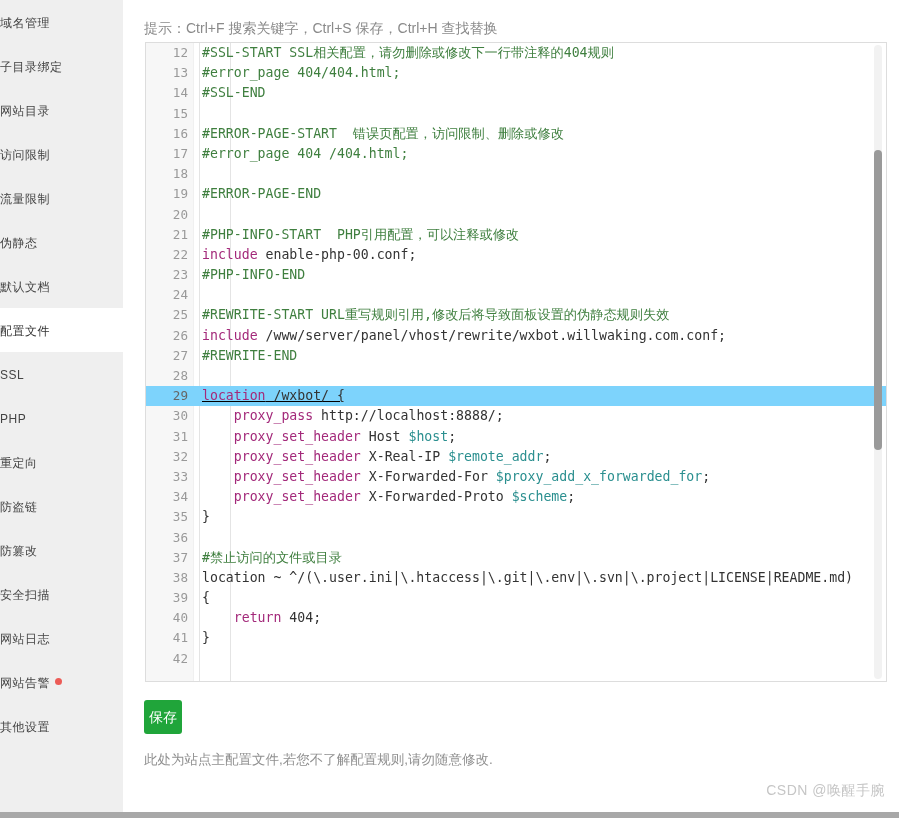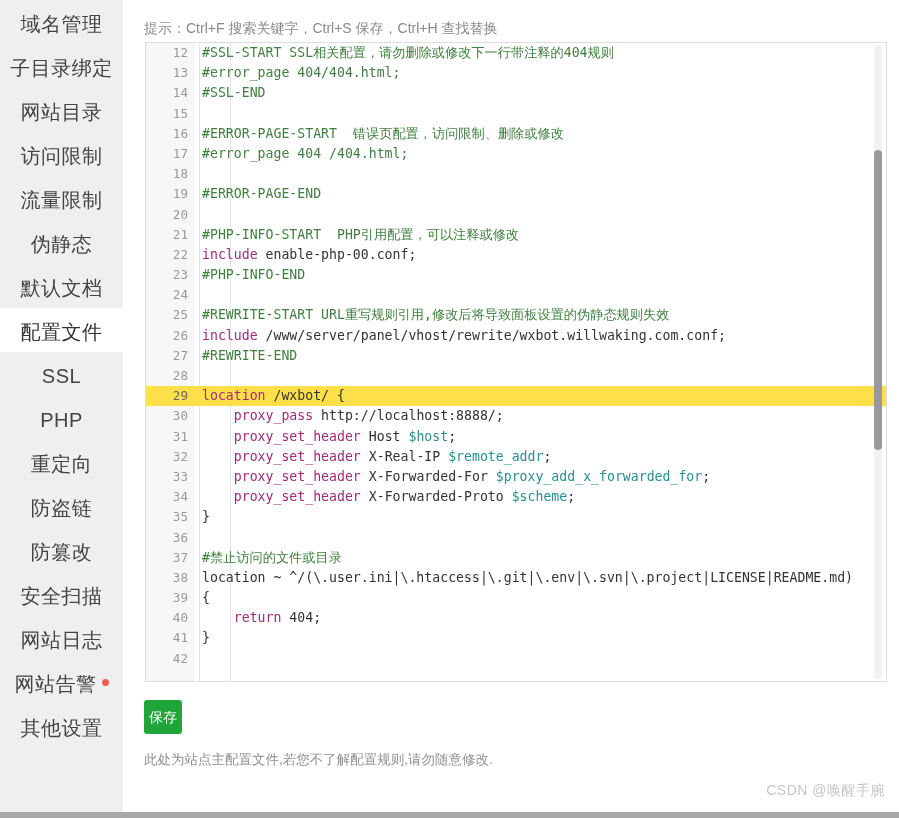--- a/index.html
+++ b/index.html
@@ -23,22 +23,22 @@
     height: 818px;
     background: #efefef;
     flex: 0 0 123px;
     padding-top: 0px;
     position: relative;
     overflow: hidden;
   }
   .side-item {
     height: 44px;
     line-height: 44px;
-    text-align: center;
-    font-size: 20px;
+    text-align: left;
+    font-size: 12px;
     color: #444444;
     cursor: pointer;
     position: relative;
     white-space: nowrap;
     letter-spacing: 0.5px;
   }
   .side-item.active {
     background: #ffffff;
     color: #20a53a;
     color: #333333;
@@ -98,21 +98,21 @@
     font-size: 13.2px;
     line-height: 20.2px;
   }
   .code-line {
     position: relative;
     height: 20.2px;
     line-height: 20.2px;
     white-space: pre;
     padding-left: 56px;
   }
-  .code-line.active { background: #fde047; }
+  .code-line.active { background: #7dd3fc; text-decoration: underline; }
   .ln {
     position: absolute;
     left: 0;
     width: 42px;
     text-align: right;
     color: #999999;
     font-size: 12.6px;
     font-family: "DejaVu Sans Mono", "Liberation Mono", monospace;
   }
   .code-line.active .ln { color: #666666; }

